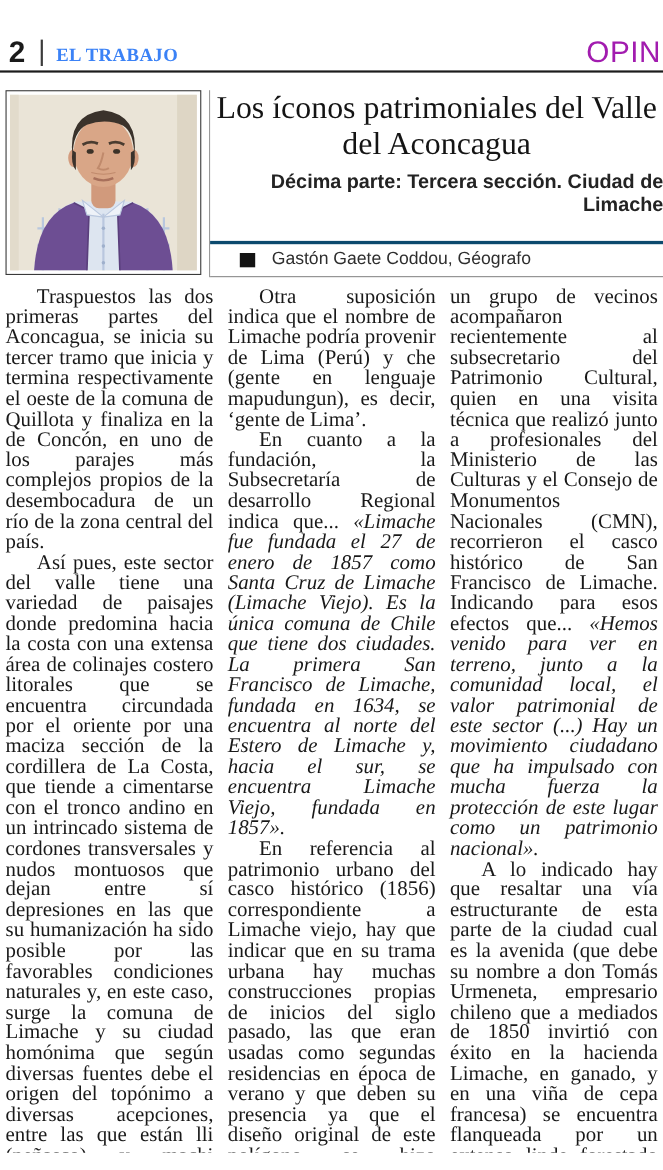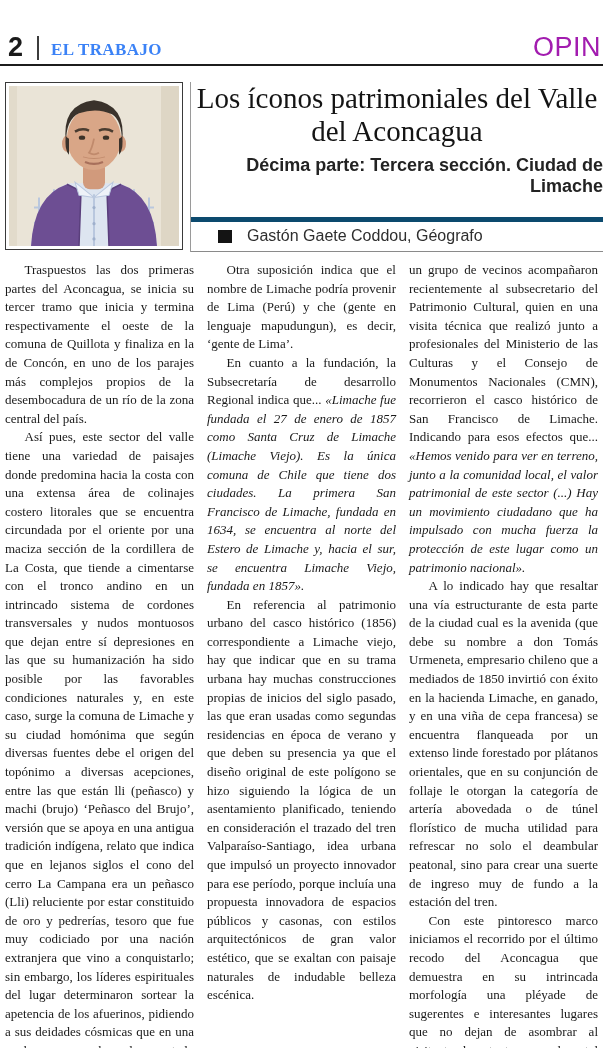--- a/index.html
+++ b/index.html
@@ -21,28 +21,28 @@
   .article-head { display:flex; margin-top:16px; padding-left:5px; height:170px; }
   .photo-frame { width:178px; height:168px; border:1.5px solid #3a3a3a; background:#fff;
                  padding:3px; box-sizing:border-box; flex:none; }
   .photo { width:100%; height:100%; display:block; }
   .head-right { flex:1; border-left:1px solid #9a9a9a; margin-left:7px;
                 display:flex; flex-direction:column; min-width:0; }
   .title { text-align:center; font-family:Liberation Serif, serif; font-weight:normal;
            font-size:29px; line-height:1.13; color:#141414; margin:0 auto; max-width:402px; }
   .subtitle { text-align:right; font-family:"Liberation Sans",sans-serif; font-weight:bold;
               font-size:18px; color:#232323; margin-top:7px; }
-  .byline-group { margin-top:auto; border-top:5px solid #0c4a6e; border-bottom:1px solid #8a8a8a;
+  .byline-group { margin-top:auto; border-top:3px solid #0c4a6e; border-bottom:1px solid #8a8a8a;
                   padding:5px 0 6px 0; display:flex; align-items:center; }
   .byline-square { width:14px; height:13px; background:#141414; margin-left:27px; flex:none; }
   .byline { font-family:"Liberation Sans",sans-serif; font-size:16px; color:#2e2e2e; margin-left:15px; }
 
   
   .columns { display:flex; gap:13px; padding:9px 5px 0 5px; text-align:justify;
-             font-size:13px; line-height:18.6px; height:796px; overflow:hidden;
+             font-size:19px; line-height:18.6px; height:796px; overflow:hidden;
              box-sizing:border-box; }
   .column { flex:1; min-width:0; hyphens:auto; -webkit-hyphens:auto; }
   p.para { margin:0; }
   p.indent { text-indent:1.5em; }
   .it { font-style:italic; }
 </style>
 </head>
 <body>
 
 <div class="page">

